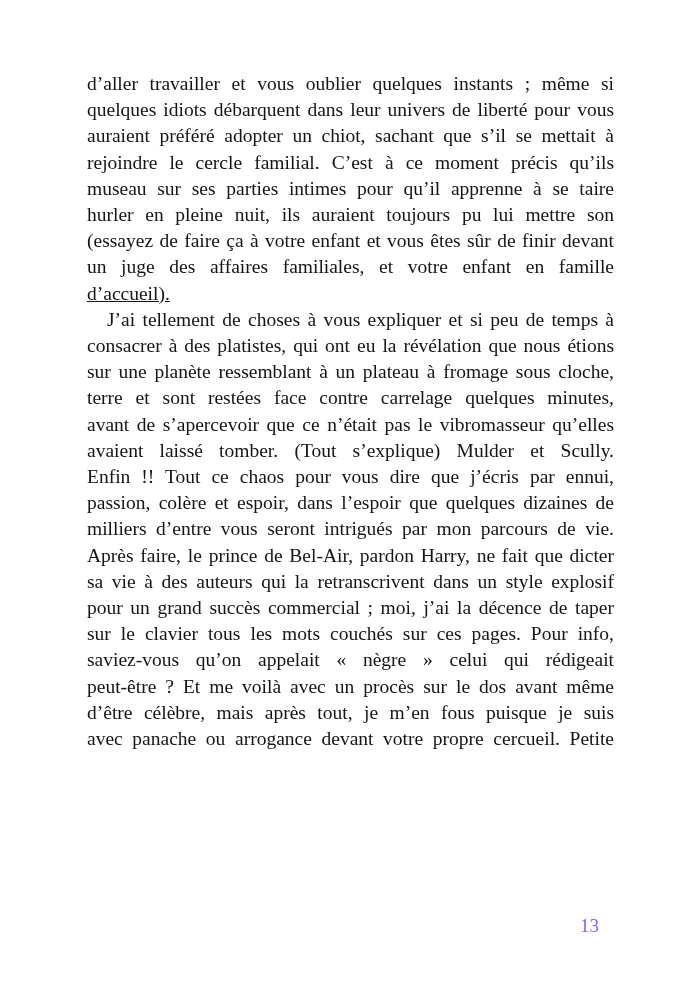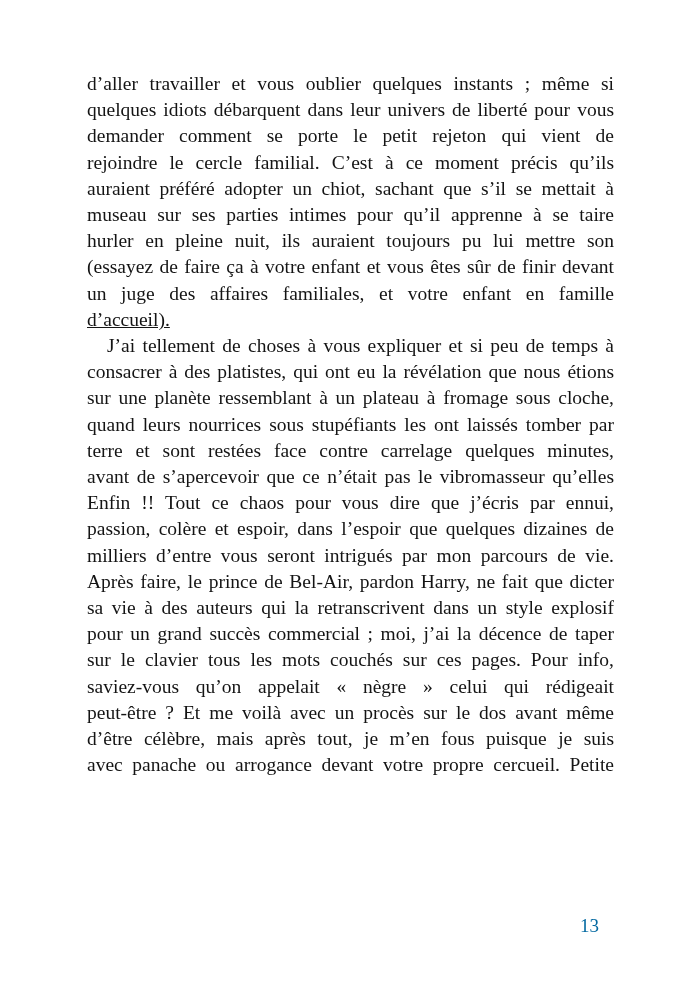--- a/index.html
+++ b/index.html
@@ -35,44 +35,43 @@
   }
   .line.indent {
     text-indent: 20px;
   }
   .page-number {
     position: absolute;
     top: 913px;
     right: 101px;
     font-size: 19px;
     line-height: 26px;
-    color: #0369a1;
+    color: #8b5cf6;
   }
 </style>
 </head>
 <body>
 
 <div class="page">
   <div class="text-block" id="text-block">
       <div class="line">d’aller travailler et vous oublier quelques instants ; même si</div>
       <div class="line">quelques idiots débarquent dans leur univers de liberté pour vous</div>
-      <div class="line">demander comment se porte le petit rejeton qui vient de</div>
+      <div class="line">auraient préféré adopter un chiot, sachant que s’il se mettait à</div>
       <div class="line">rejoindre le cercle familial. C’est à ce moment précis qu’ils</div>
-      <div class="line">auraient préféré adopter un chiot, sachant que s’il se mettait à</div>
       <div class="line">museau sur ses parties intimes pour qu’il apprenne à se taire</div>
       <div class="line">hurler en pleine nuit, ils auraient toujours pu lui mettre son</div>
       <div class="line">(essayez de faire ça à votre enfant et vous êtes sûr de finir devant</div>
       <div class="line">un juge des affaires familiales, et votre enfant en famille</div>
       <div class="line para-end">d’accueil).</div>
       <div class="line indent">J’ai tellement de choses à vous expliquer et si peu de temps à</div>
       <div class="line">consacrer à des platistes, qui ont eu la révélation que nous étions</div>
       <div class="line">sur une planète ressemblant à un plateau à fromage sous cloche,</div>
-      <div class="line">quand leurs nourrices sous stupéfiants les ont laissés tomber par</div>
       <div class="line">terre et sont restées face contre carrelage quelques minutes,</div>
       <div class="line">avant de s’apercevoir que ce n’était pas le vibromasseur qu’elles</div>
+      <div class="line">avaient laissé tomber. (Tout s’explique) Mulder et Scully.</div>
       <div class="line">Enfin !! Tout ce chaos pour vous dire que j’écris par ennui,</div>
       <div class="line">passion, colère et espoir, dans l’espoir que quelques dizaines de</div>
       <div class="line">milliers d’entre vous seront intrigués par mon parcours de vie.</div>
       <div class="line">Après faire, le prince de Bel-Air, pardon Harry, ne fait que dicter</div>
       <div class="line">sa vie à des auteurs qui la retranscrivent dans un style explosif</div>
       <div class="line">pour un grand succès commercial ; moi, j’ai la décence de taper</div>
       <div class="line">sur le clavier tous les mots couchés sur ces pages. Pour info,</div>
       <div class="line">saviez-vous qu’on appelait « nègre » celui qui rédigeait</div>
       <div class="line">peut-être ? Et me voilà avec un procès sur le dos avant même</div>
       <div class="line">d’être célèbre, mais après tout, je m’en fous puisque je suis</div>

